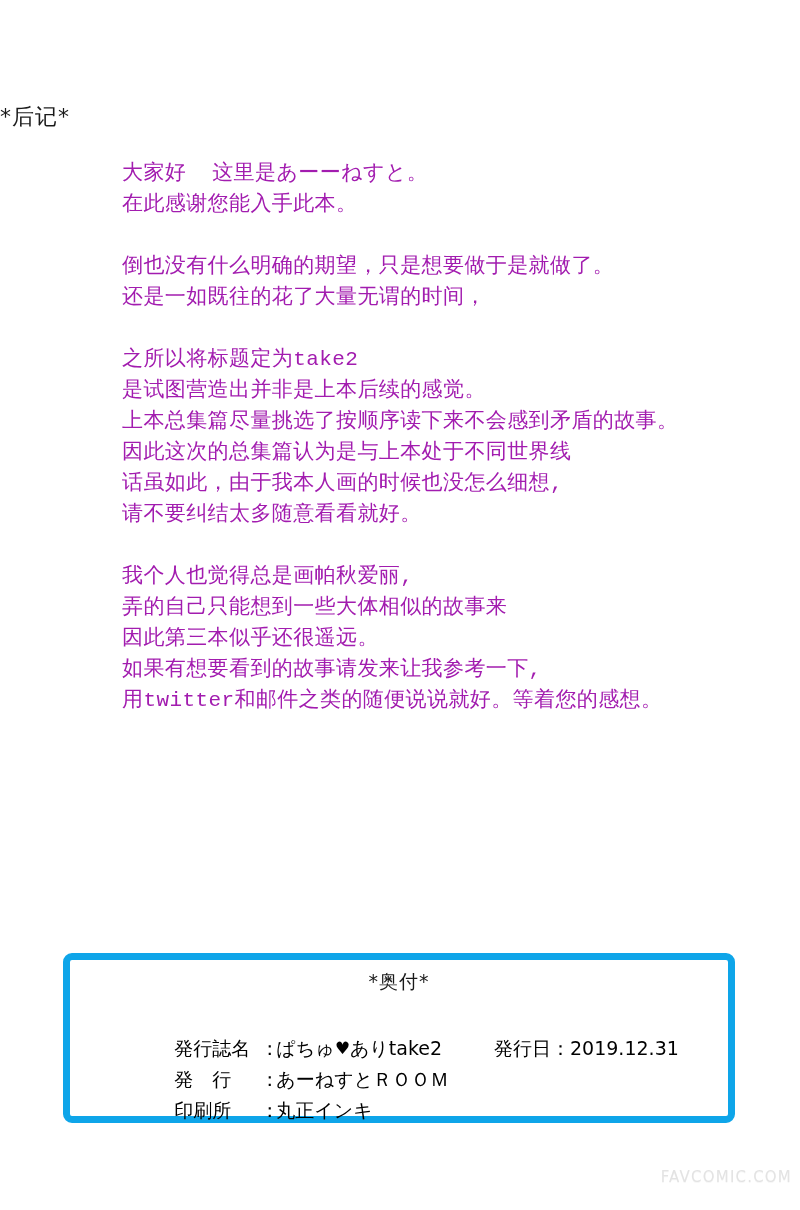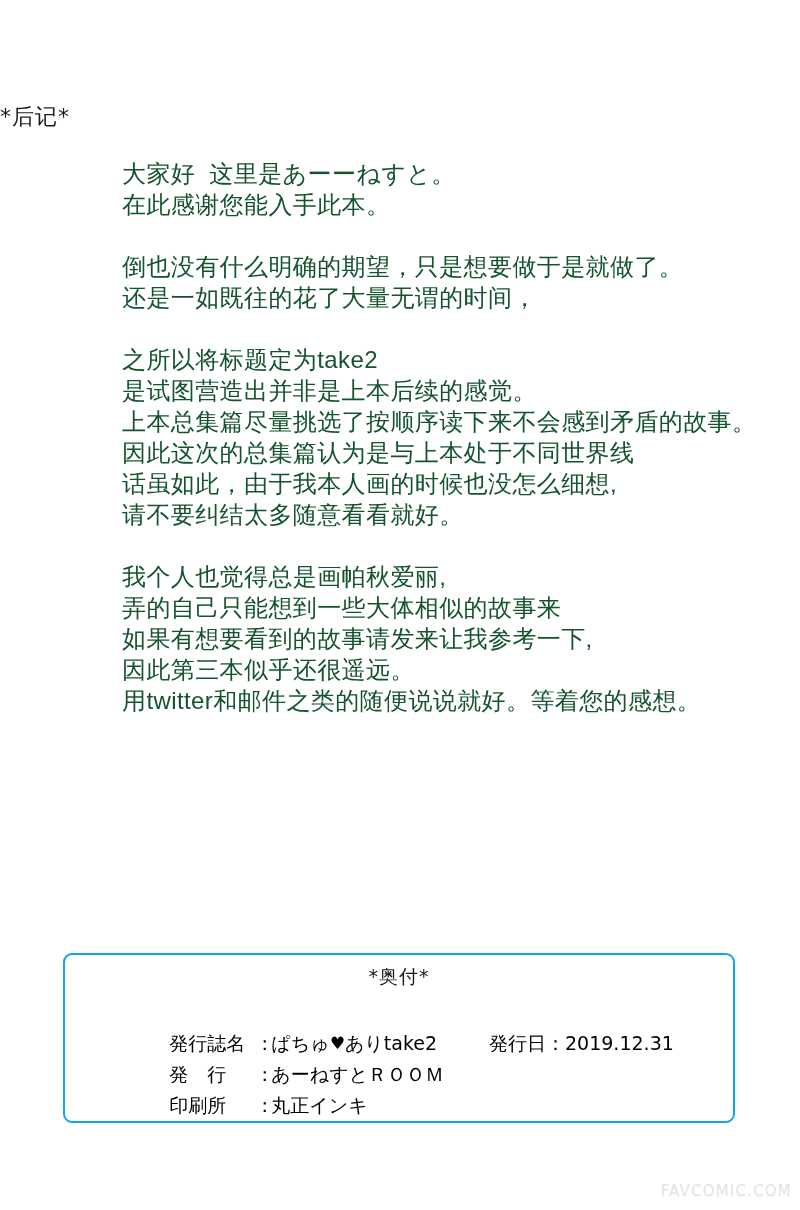--- a/index.html
+++ b/index.html
@@ -36,46 +36,46 @@
     color: #1a1a1a;
     font-family: "DejaVu Sans", "Liberation Sans", sans-serif;
   }
 
   
   .body-text {
     position: absolute;
     left: 122px;
     top: 158px;
     width: 640px;
-    font-size: 24px;
+    font-size: 21px;
     line-height: 31px;
-    color: #14532d;
+    color: #a21caf;
     letter-spacing: 0.4px;
-    font-family: Liberation Sans, sans-serif;
+    font-family: Liberation Mono, monospace;
   }
   .para {
     margin: 0;
     padding: 0;
   }
   .para + .para {
     margin-top: 31px;
   }
   .line {
     display: block;
     white-space: pre;
   }
 
   
   .colophon {
     position: absolute;
     left: 63px;
     top: 953px;
     width: 672px;
     height: 170px;
-    border: 2px solid #0ea5e9;
+    border: 7px solid #0ea5e9;
     border-radius: 9px;
     box-sizing: border-box;
     background: #ffffff;
   }
   .colophon-title {
     position: absolute;
     left: 0;
     top: 9px;
     width: 100%;
     text-align: center;
@@ -119,21 +119,21 @@
   }
   .mono-ish {
     font-family: "DejaVu Sans", "Liberation Sans", sans-serif;
     letter-spacing: -0.2px;
   }
 
   
   .watermark {
     position: absolute;
     right: 8px;
-    bottom: 10px;
+    bottom: 24px;
     font-size: 15px;
     letter-spacing: 1.2px;
     color: #e3e3e3;
     text-shadow: 0 1px 0 #f7f7f7;
     font-family: "DejaVu Sans", "Liberation Sans", sans-serif;
     user-select: none;
   }
 </style>
 </head>
 <body>
@@ -159,22 +159,22 @@
       <span class="line">是试图营造出并非是上本后续的感觉。</span>
       <span class="line">上本总集篇尽量挑选了按顺序读下来不会感到矛盾的故事。</span>
       <span class="line">因此这次的总集篇认为是与上本处于不同世界线</span>
       <span class="line">话虽如此，由于我本人画的时候也没怎么细想,</span>
       <span class="line">请不要纠结太多随意看看就好。</span>
     </div>
 
     <div class="para">
       <span class="line">我个人也觉得总是画帕秋爱丽,</span>
       <span class="line">弄的自己只能想到一些大体相似的故事来</span>
+      <span class="line">因此第三本似乎还很遥远。</span>
       <span class="line">如果有想要看到的故事请发来让我参考一下,</span>
-      <span class="line">因此第三本似乎还很遥远。</span>
       <span class="line">用twitter和邮件之类的随便说说就好。等着您的感想。</span>
     </div>
 
 
   </div>
 
   <div class="colophon">
     <div class="colophon-title">*奥付*</div>
 
     <div class="colophon-rows">

